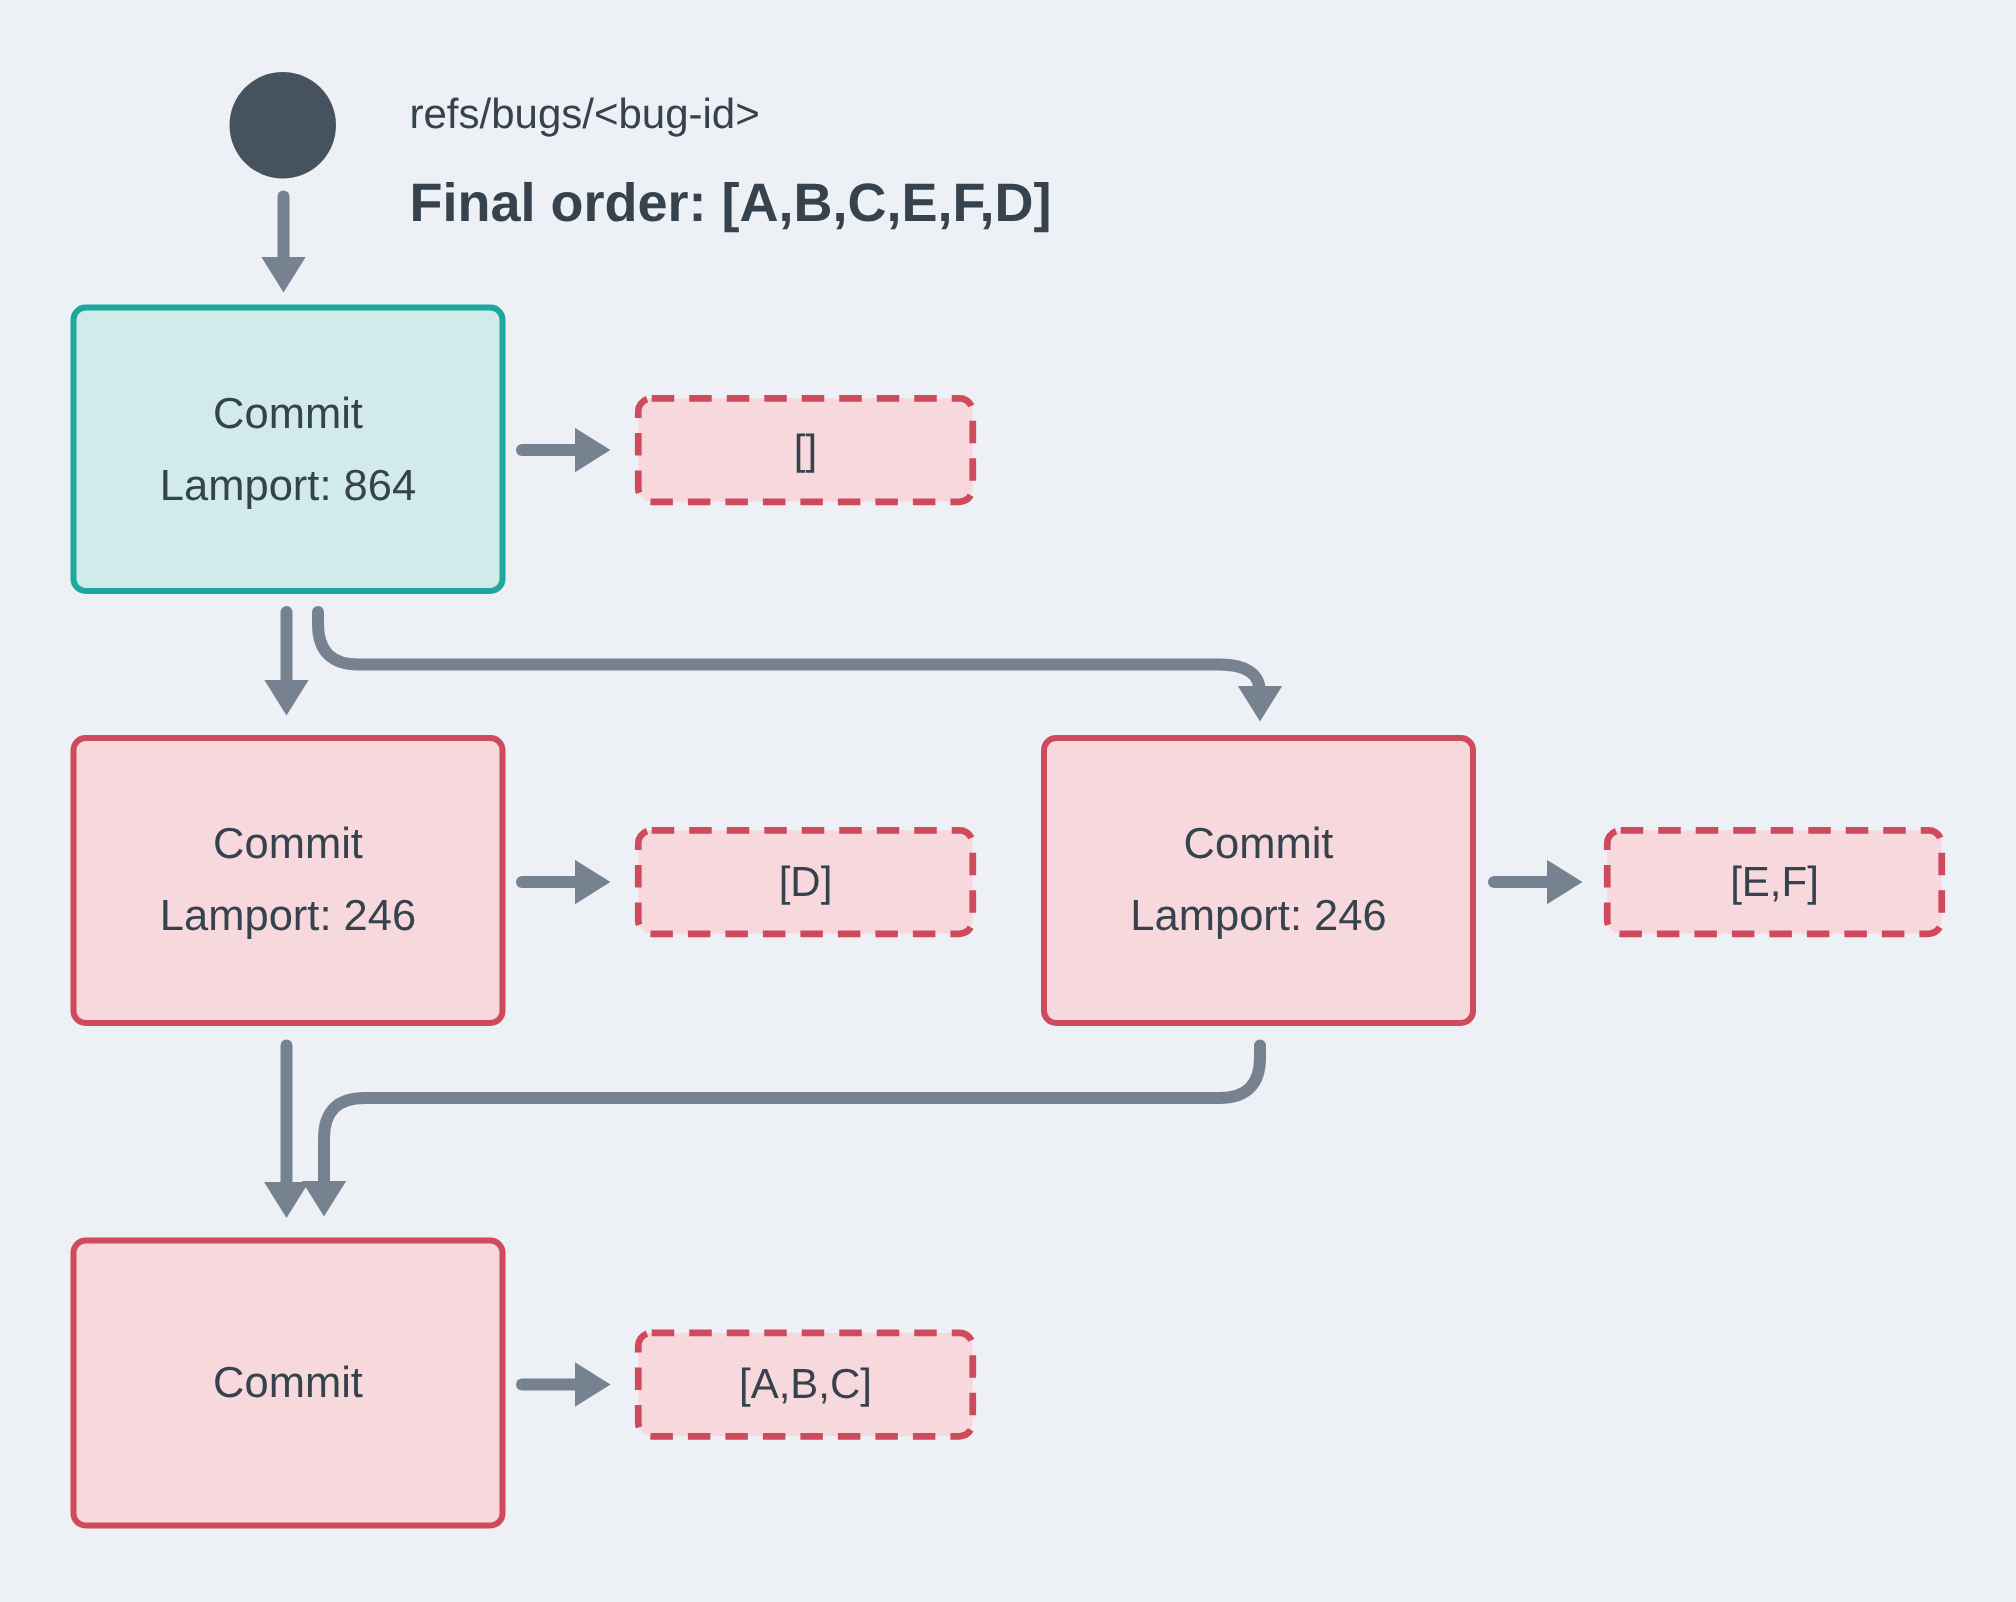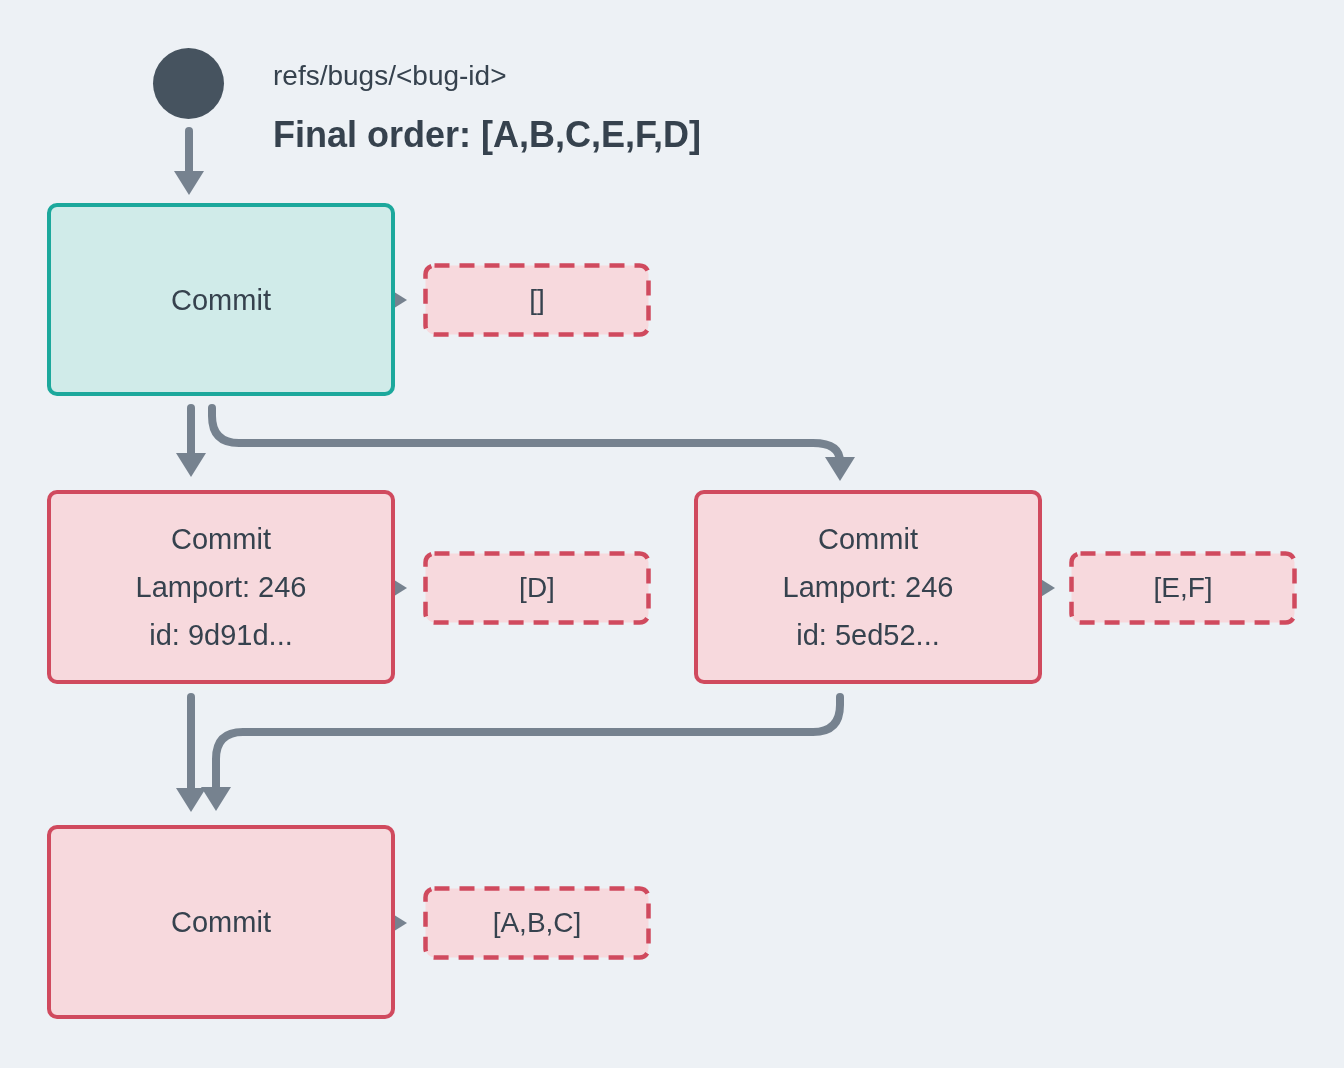--- a/index.html
+++ b/index.html
@@ -31,21 +31,21 @@
     font-size:28px; color: var(--text, #36424e);
     white-space:nowrap;
   }
   .final-order {
     position:absolute; left:273px; top:114px;
     font-size:36px; font-weight:bold; color: var(--text, #36424e);
     white-space:nowrap;
   }
 
   .commit {
-    position:absolute; width:348px; height:194px;
+    position:absolute; width:290px; height:194px;
     border-radius:10px; border:4px solid;
     display:flex; flex-direction:column; align-items:center; justify-content:center;
     font-size:29px; line-height:48px; text-align:center;
     color: var(--text, #36424e);
   }
   .commit.teal { background: var(--teal-fill, #d0ebe9); border-color: var(--teal-border, #1ca89c); }
   .commit.pink { background: var(--pink-fill, #f7d9dd); border-color: var(--red-border, #d04a5e); }
   .commit.n-root  { left:47px; top:203px; height:193px; }
   .commit.n-left  { left:47px; top:490px; }
   .commit.n-right { left:694px; top:490px; }
@@ -88,32 +88,31 @@
     <path class="edge" d="M840 697 L840 705 Q840 732 813 732 L243 732 Q216 732 216 759 L216 792" marker-end="url(#ah)"></path>
     <path class="edge" d="M348 923 L388 923" marker-end="url(#ah)"></path>
   </svg>
 
   <div class="ref-dot"></div>
   <div class="ref-name">refs/bugs/&lt;bug-id&gt;</div>
   <div class="final-order">Final order: [A,B,C,E,F,D]</div>
 
   <div class="commit teal n-root">
     <div>Commit</div>
+    <div>Lamport: 864</div>
   </div>
 
   <div class="commit pink n-left">
     <div>Commit</div>
     <div>Lamport: 246</div>
-    <div>id: 9d91d...</div>
   </div>
 
   <div class="commit pink n-right">
     <div>Commit</div>
     <div>Lamport: 246</div>
-    <div>id: 5ed52...</div>
   </div>
 
   <div class="commit pink n-merge">
     <div>Commit</div>
   </div>
 
   <div class="ops o-root">[]</div>
   <div class="ops o-left">[D]</div>
   <div class="ops o-merge">[A,B,C]</div>
   <div class="ops o-right">[E,F]</div>

